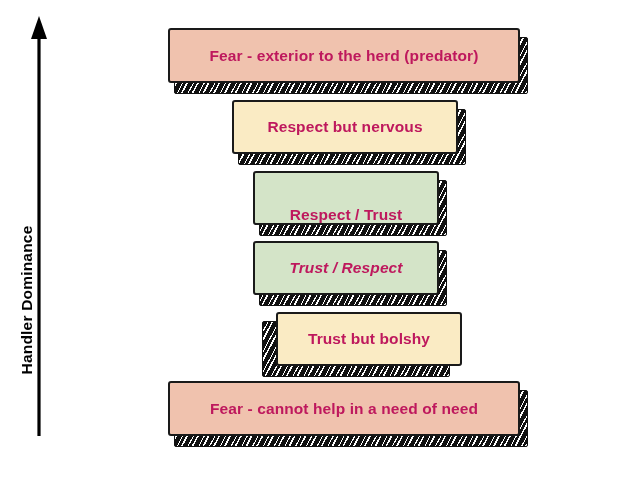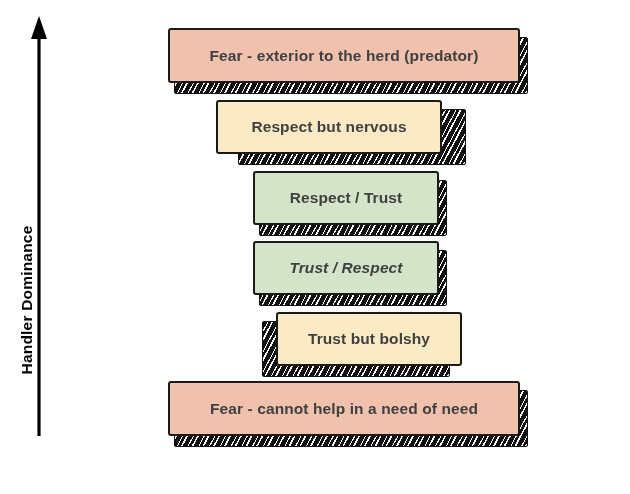--- a/index.html
+++ b/index.html
@@ -59,21 +59,21 @@
     border: 2.2px solid #1a1a1a;
     border-radius: 3px;
     display: flex;
     align-items: center;
     justify-content: center;
     z-index: 3;
   }
   .box-label {
     font-size: 15.5px;
     font-weight: bold;
-    color: #404040;
+    color: #be185d;
     letter-spacing: 0.1px;
     white-space: nowrap;
     text-align: center;
     line-height: 1.1;
   }
   .box.wide .box-label { font-size: 15.5px; }
 
   
   .shadow {
     position: absolute;
@@ -105,25 +105,25 @@
   <div class="axis-label-wrap">
     <div class="axis-label">Handler Dominance</div>
   </div>
 
   <div id="bands-layer">
       <div class="shadow" style="left: 174px; top: 37px; width: 352px; height: 55px;"></div>
       <div class="box wide" style="left: 168px; top: 28px; width: 352px; height: 55px; background: rgb(240, 194, 174);">
         <span class="box-label">Fear - exterior to the herd (predator)</span>
       </div>
       <div class="shadow" style="left: 238px; top: 109px; width: 226px; height: 54px;"></div>
-      <div class="box" style="left: 216px; top: 100px; width: 226px; height: 54px; background: rgb(250, 235, 196);">
+      <div class="box" style="left: 232px; top: 100px; width: 226px; height: 54px; background: rgb(250, 235, 196);">
         <span class="box-label">Respect but nervous</span>
       </div>
       <div class="shadow" style="left: 259px; top: 180px; width: 186px; height: 54px;"></div>
-      <div class="box" style="left: 253px; top: 171px; width: 186px; height: 54px; background: rgb(212, 228, 200);">
+      <div class="box" style="left: 253px; top: 171px; width: 186px; height: 54px; background: rgb(212, 228, 200); align-items: flex-end;">
         <span class="box-label">Respect / Trust</span>
       </div>
       <div class="shadow" style="left: 259px; top: 250px; width: 186px; height: 54px;"></div>
       <div class="box" style="left: 253px; top: 241px; width: 186px; height: 54px; background: rgb(212, 228, 200); font-style: italic;">
         <span class="box-label">Trust / Respect</span>
       </div>
       <div class="shadow" style="left: 262px; top: 321px; width: 186px; height: 54px;"></div>
       <div class="box" style="left: 256px; top: 312px; width: 186px; height: 54px; background: rgb(250, 235, 196); margin-left: 20px;">
         <span class="box-label">Trust but bolshy</span>
       </div>

